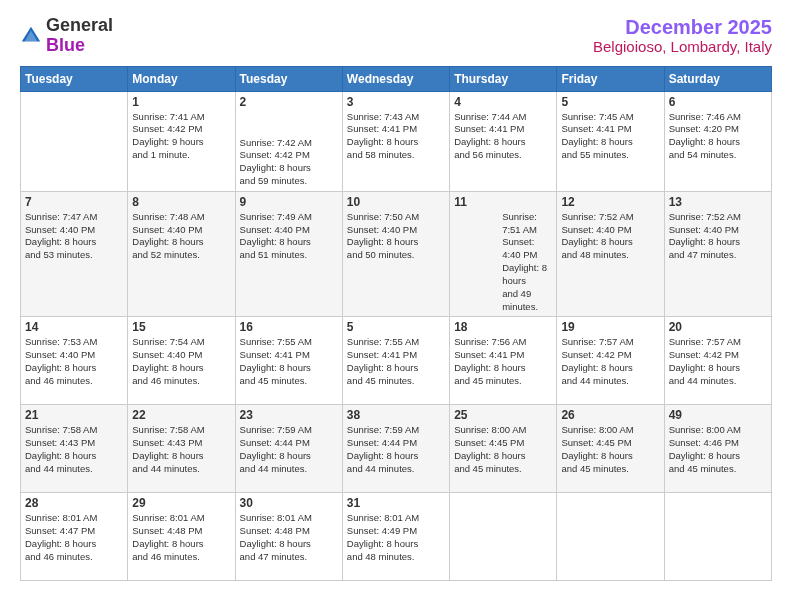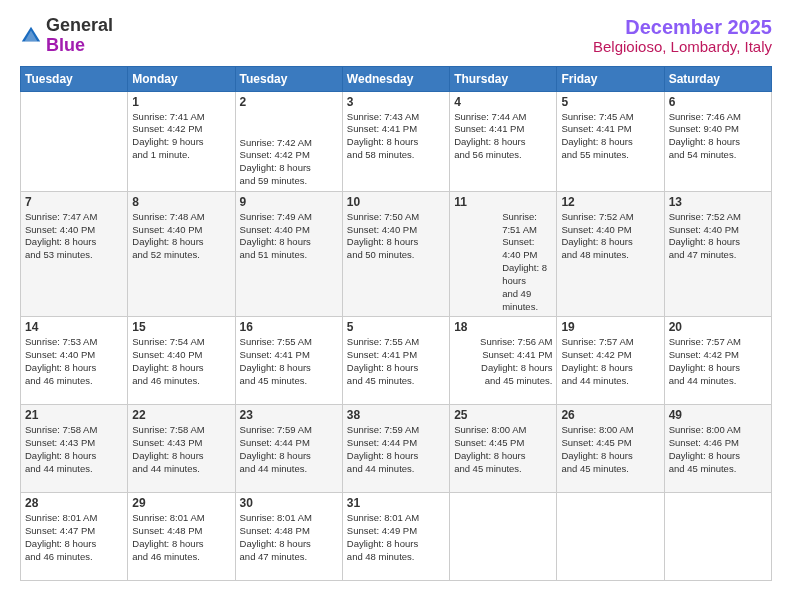--- a/index.html
+++ b/index.html
@@ -162,21 +162,21 @@
           <td>
             <span class="day-num">5</span>
             <div class="cell-info" style="white-space: pre-line;">Sunrise: 7:45 AM
 Sunset: 4:41 PM
 Daylight: 8 hours
 and 55 minutes.</div>
           </td>
           <td>
             <span class="day-num">6</span>
             <div class="cell-info" style="white-space: pre-line;">Sunrise: 7:46 AM
-Sunset: 9:40 PM
+Sunset: 4:20 PM
 Daylight: 8 hours
 and 54 minutes.</div>
           </td>
         </tr>
         <tr>
           <td>
             <span class="day-num">7</span>
             <div class="cell-info" style="white-space: pre-line;">Sunrise: 7:47 AM
 Sunset: 4:40 PM
 Daylight: 8 hours
@@ -249,21 +249,21 @@
           </td>
           <td>
             <span class="day-num">5</span>
             <div class="cell-info" style="white-space: pre-line;">Sunrise: 7:55 AM
 Sunset: 4:41 PM
 Daylight: 8 hours
 and 45 minutes.</div>
           </td>
           <td>
             <span class="day-num">18</span>
-            <div class="cell-info" style="white-space: pre-line; text-align: right;">Sunrise: 7:56 AM
+            <div class="cell-info" style="white-space: pre-line;">Sunrise: 7:56 AM
 Sunset: 4:41 PM
 Daylight: 8 hours
 and 45 minutes.</div>
           </td>
           <td>
             <span class="day-num">19</span>
             <div class="cell-info" style="white-space: pre-line;">Sunrise: 7:57 AM
 Sunset: 4:42 PM
 Daylight: 8 hours
 and 44 minutes.</div>

